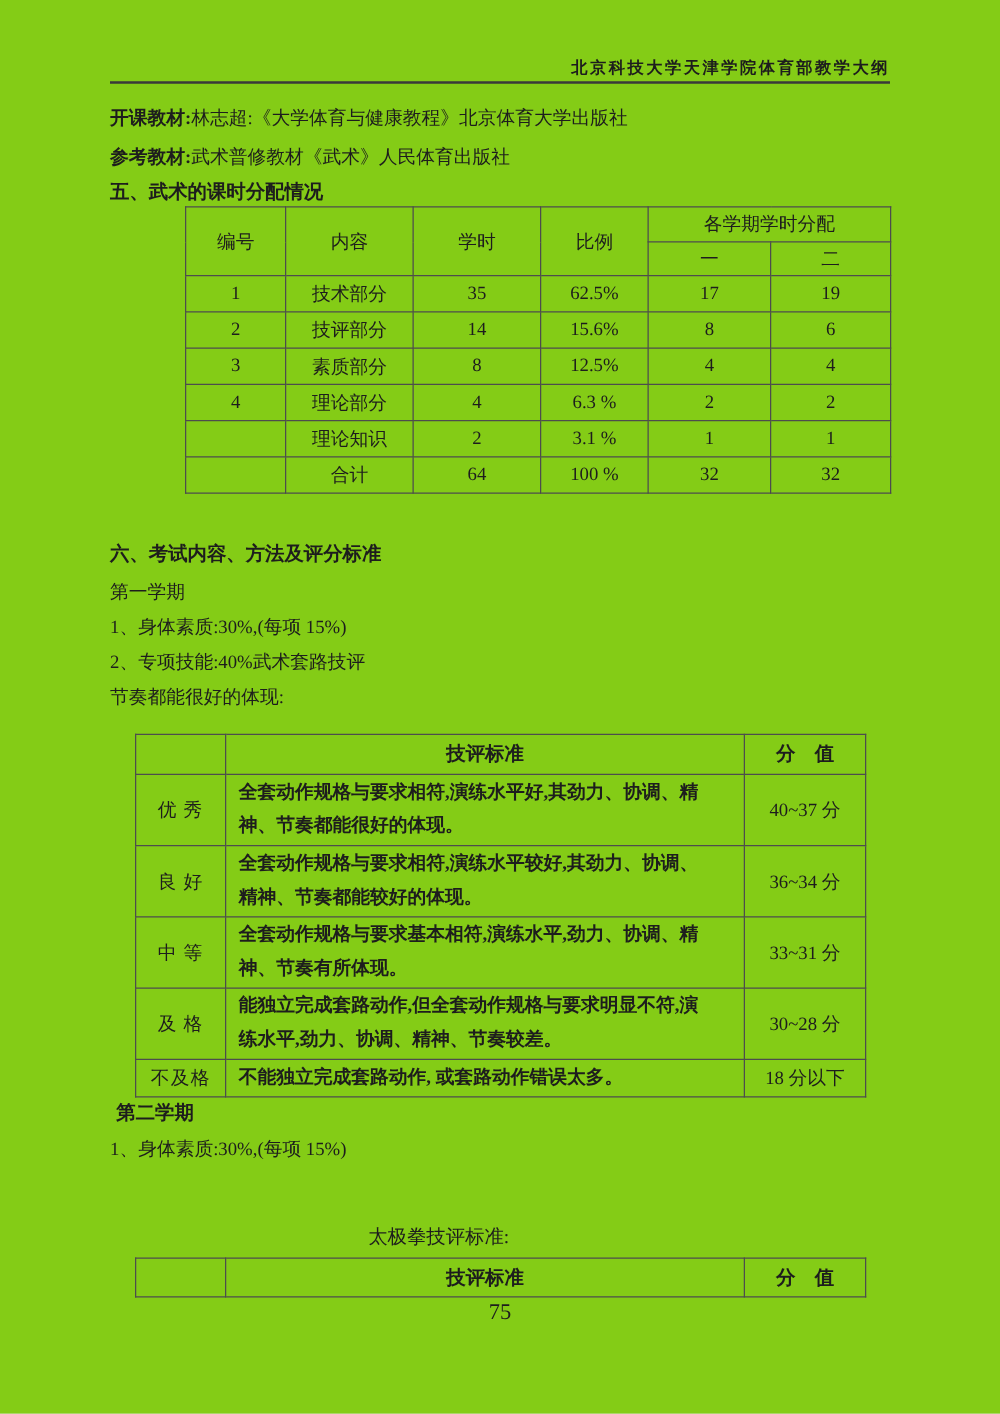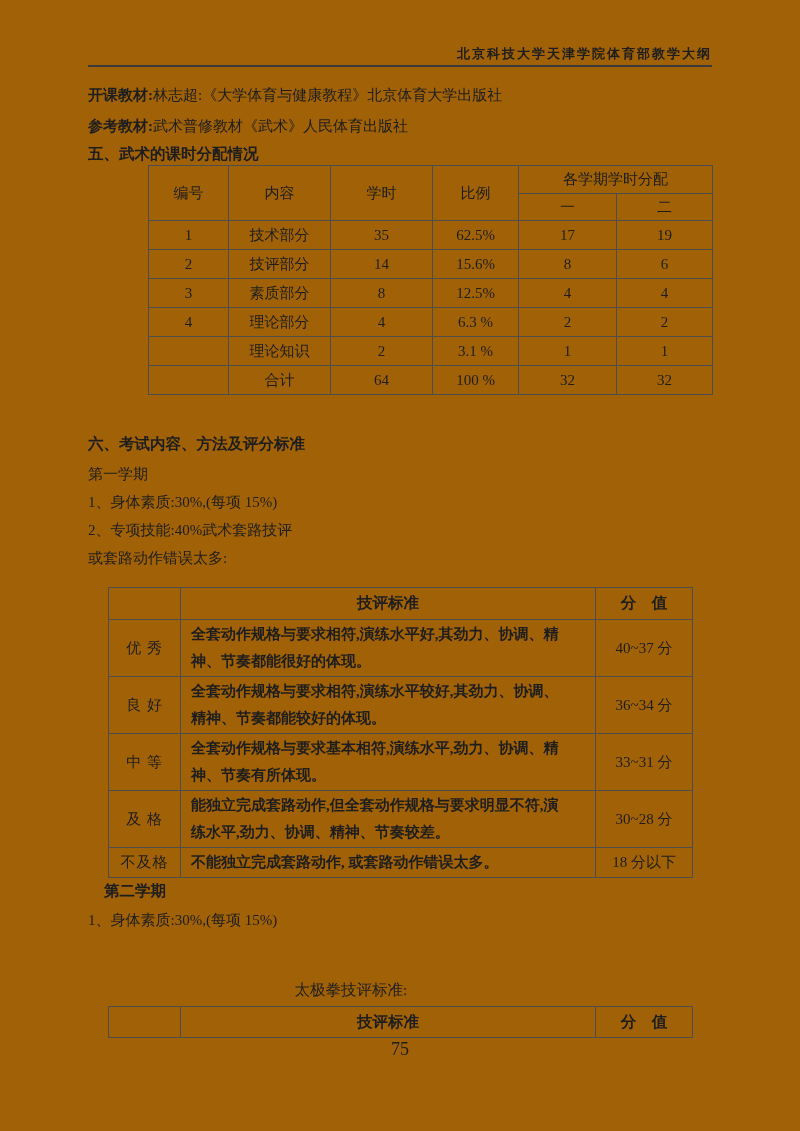--- a/index.html
+++ b/index.html
@@ -1,20 +1,20 @@
 <!DOCTYPE html>
 <html><head>
 <meta charset="utf-8">
 <style>
   html,body{margin:0;padding:0;background:#e8e8e8;}
   .page{
     position:relative;
     width:800px;height:1131px;
     margin:0 auto;
-    background:#a16207;
+    background:#84cc16;
     box-sizing:border-box;
     padding:0 88px;
     overflow:hidden;
     font-family:"Liberation Serif","DejaVu Serif",serif;
     color:#1d1d1d;
   }
   .hdr-title{
     padding-top:46px;
     text-align:right;
     font-weight:bold;
@@ -46,21 +46,21 @@
   .sem1{margin-top:12px;}
 
   .t2{margin:20px 0 0 20px;width:584px;}
   .t2 .hrow td{height:31px;text-align:center;font-weight:bold;font-size:15.5px;}
   .t2 .grade{text-align:center;letter-spacing:1px;}
   .t2 .crit{text-align:left;padding:1px 24px 1px 10px;line-height:27px;font-weight:bold;}
   .t2 .score{text-align:center;}
   .t2 .r2{height:56px;}
   .t2 .r1{height:27px;}
 
-  .sem2-title{margin:4px 0 0 16px;font-size:15.5px;font-weight:bold;line-height:18px;}
+  .sem2-title{margin:4px 0 0 5px;font-size:15.5px;font-weight:bold;line-height:18px;}
   .sem2-item{margin:11px 0 0 0;font-size:15px;line-height:18px;}
   .sem2-item.second{margin-top:10px;}
 
   .taiji-caption{
     margin:52px 0 0 0;
     padding-right:98px;
     text-align:center;
     font-size:15.5px;
     font-weight:normal;
     line-height:18px;
@@ -152,21 +152,21 @@
       <td>32</td>
       <td>32</td>
     </tr>
   </tbody>
     </table>
 
   <div class="sec-title six">六、考试内容、方法及评分标准</div>
   <p class="plain sem1">第一学期</p>
   <p class="plain">1、身体素质:30%,(每项 15%)</p>
   <p class="plain">2、专项技能:40%武术套路技评</p>
-  <p class="plain">或套路动作错误太多:</p>
+  <p class="plain">节奏都能很好的体现:</p>
 
   <table class="t2">
     <colgroup>
       <col style="width:72px">
         <col style="width:415px">
         <col style="width:97px">
     </colgroup>
     <tbody>
         <tr class="hrow">
       <td></td>

